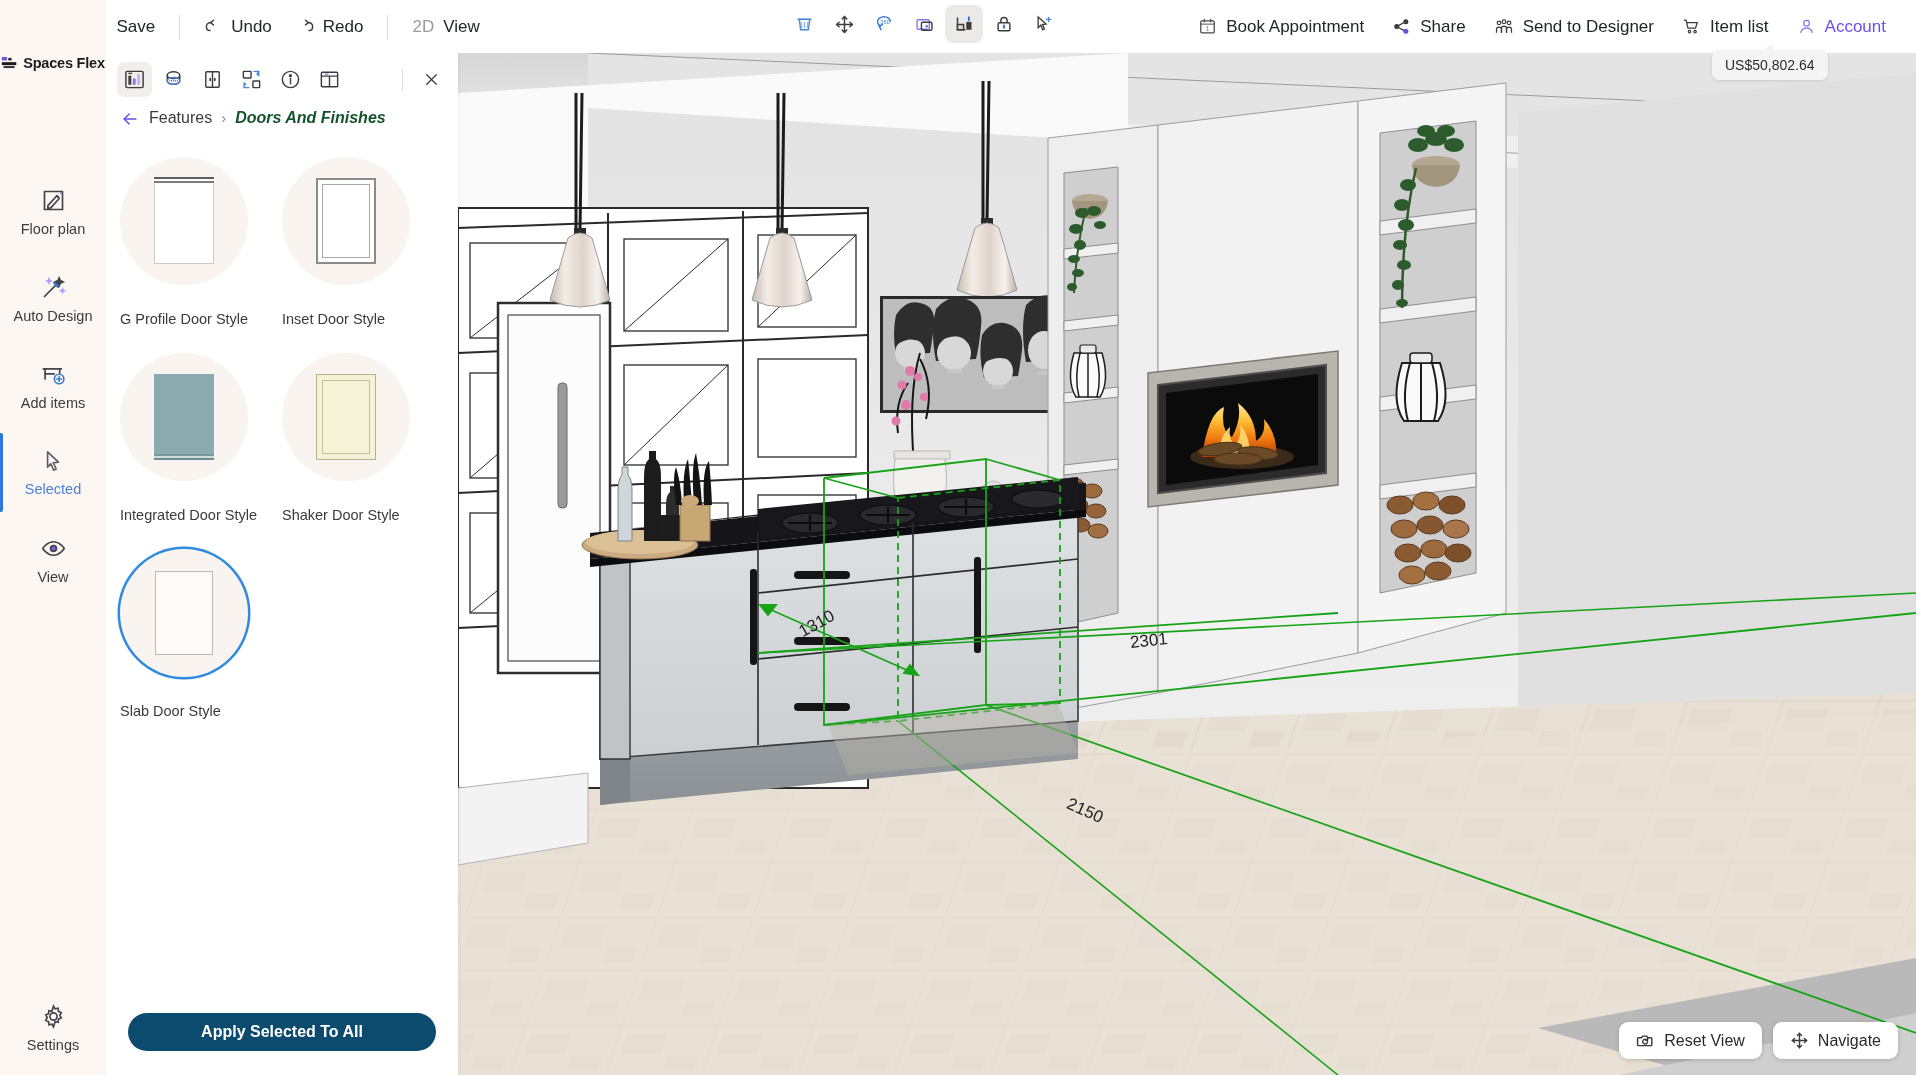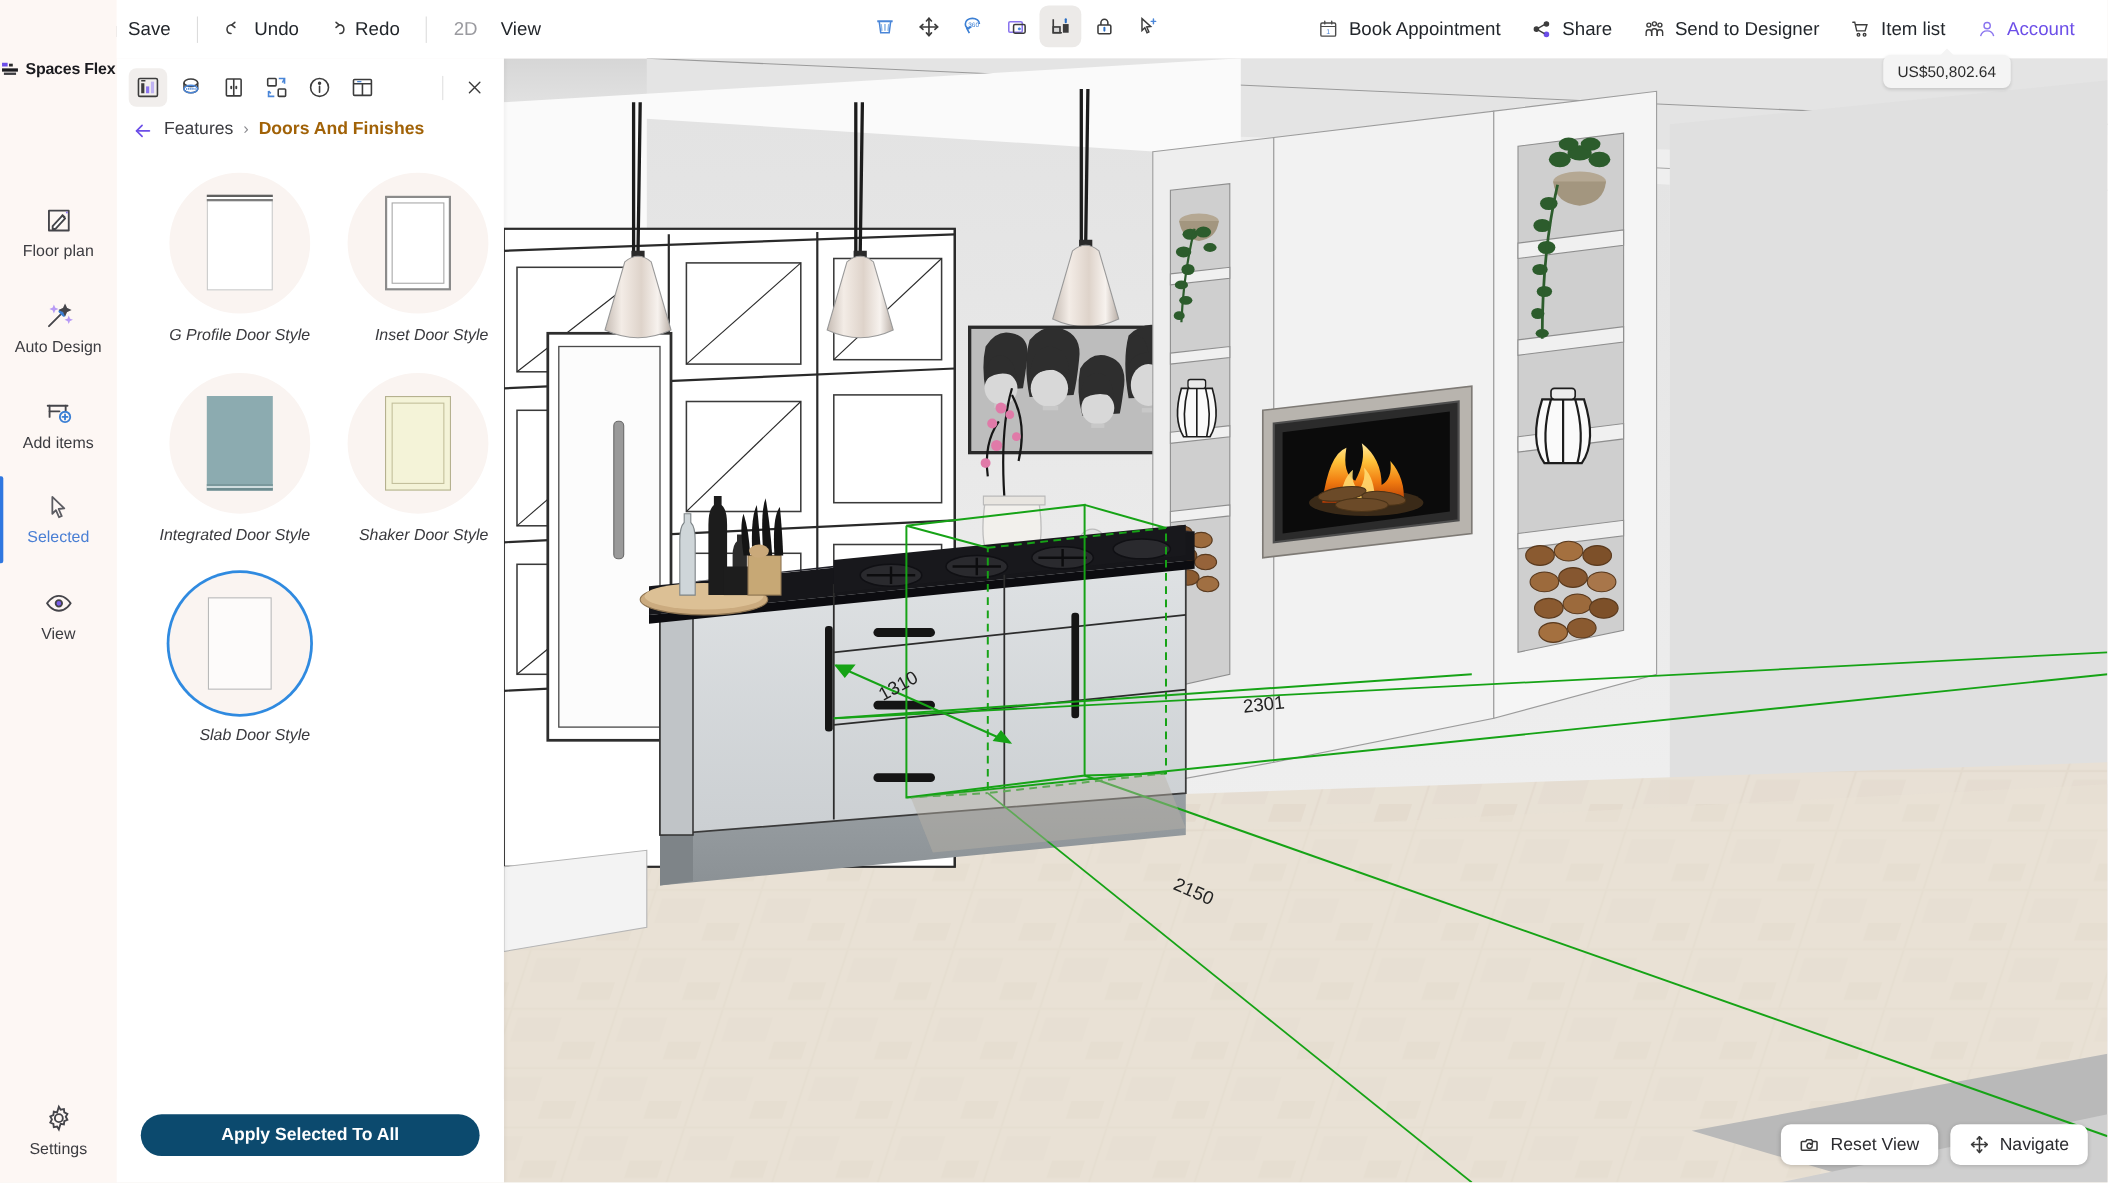--- a/index.html
+++ b/index.html
@@ -107,31 +107,31 @@
   .ptab-divider { width: 1px; height: 22px; background: #e0e0e0; margin-right: 8px; }
   .panel-close { width: 32px; height: 32px; display:flex; align-items:center; justify-content:center; cursor:pointer; border-radius:6px; }
 
   .breadcrumb {
     display: flex; align-items: flex-start; gap: 9px;
     padding: 8px 0 6px 14px; font-size: 16px;
   }
   .crumb-back { cursor: pointer; display:flex; align-items:center; }
   .crumb-link { color: #3b3b40; cursor: pointer; }
   .crumb-sep { color: #8a8a8f; font-size: 15px; }
-  .crumb-current { color: #a16207; font-weight: 700; }
+  .crumb-current { color: #14532d; font-weight: 700; font-style: italic; }
 
   .grid {
     flex: 1; overflow-y: auto;
     padding: 16px 14px 10px 14px;
     display: grid; grid-template-columns: 1fr 1fr;
     gap: 6px 0px; align-content: start;
   }
   .card {
-    display: flex; flex-direction: column; align-items: flex-end;
-    gap: 12px; padding: 6px 0 14px; cursor: pointer; font-style: italic;
+    display: flex; flex-direction: column; align-items: flex-start;
+    gap: 26px; padding: 6px 0 14px; cursor: pointer;
   }
   .swatch {
     width: 128px; height: 128px; border-radius: 50%;
     background: #faf4f1;
     display: flex; align-items: center; justify-content: center;
     position: relative;
   }
   .card.selected .swatch { box-shadow: 0 0 0 2.5px #2f8ae0; }
   .card-label { font-size: 14.5px; color: #3a3a3e; text-align: center; }
 
@@ -630,21 +630,21 @@
           <svg width="19" height="19" viewBox="0 0 24 24" fill="none" stroke="#3c3c3c" stroke-width="1.8" stroke-linecap="round">
             <path d="M15 7c4 0 6 2.4 6 5.2C21 15 19 17 16.4 17"></path>
               <path d="M12 4.2l3.6 3L12 10"></path>
           </svg>
         </span>
         <span>Redo</span>
       </div>
 
       <div class="tb-sep"></div>
 
-      <div class="tb-item" style="gap:21px;">
+      <div class="tb-item" style="gap:9px;">
         <span style="color:#9a9a9f;">2D</span>
         <span>View</span>
       </div>
     </div>
 
     <div class="topbar-right">
       <div class="tb-r-item">
         <span class="ico">
           <svg width="19" height="19" viewBox="0 0 24 24" fill="none" stroke="#4a4a4a" stroke-width="1.6">
             <rect x="3.5" y="5" width="17" height="15" rx="1.4"></rect>

